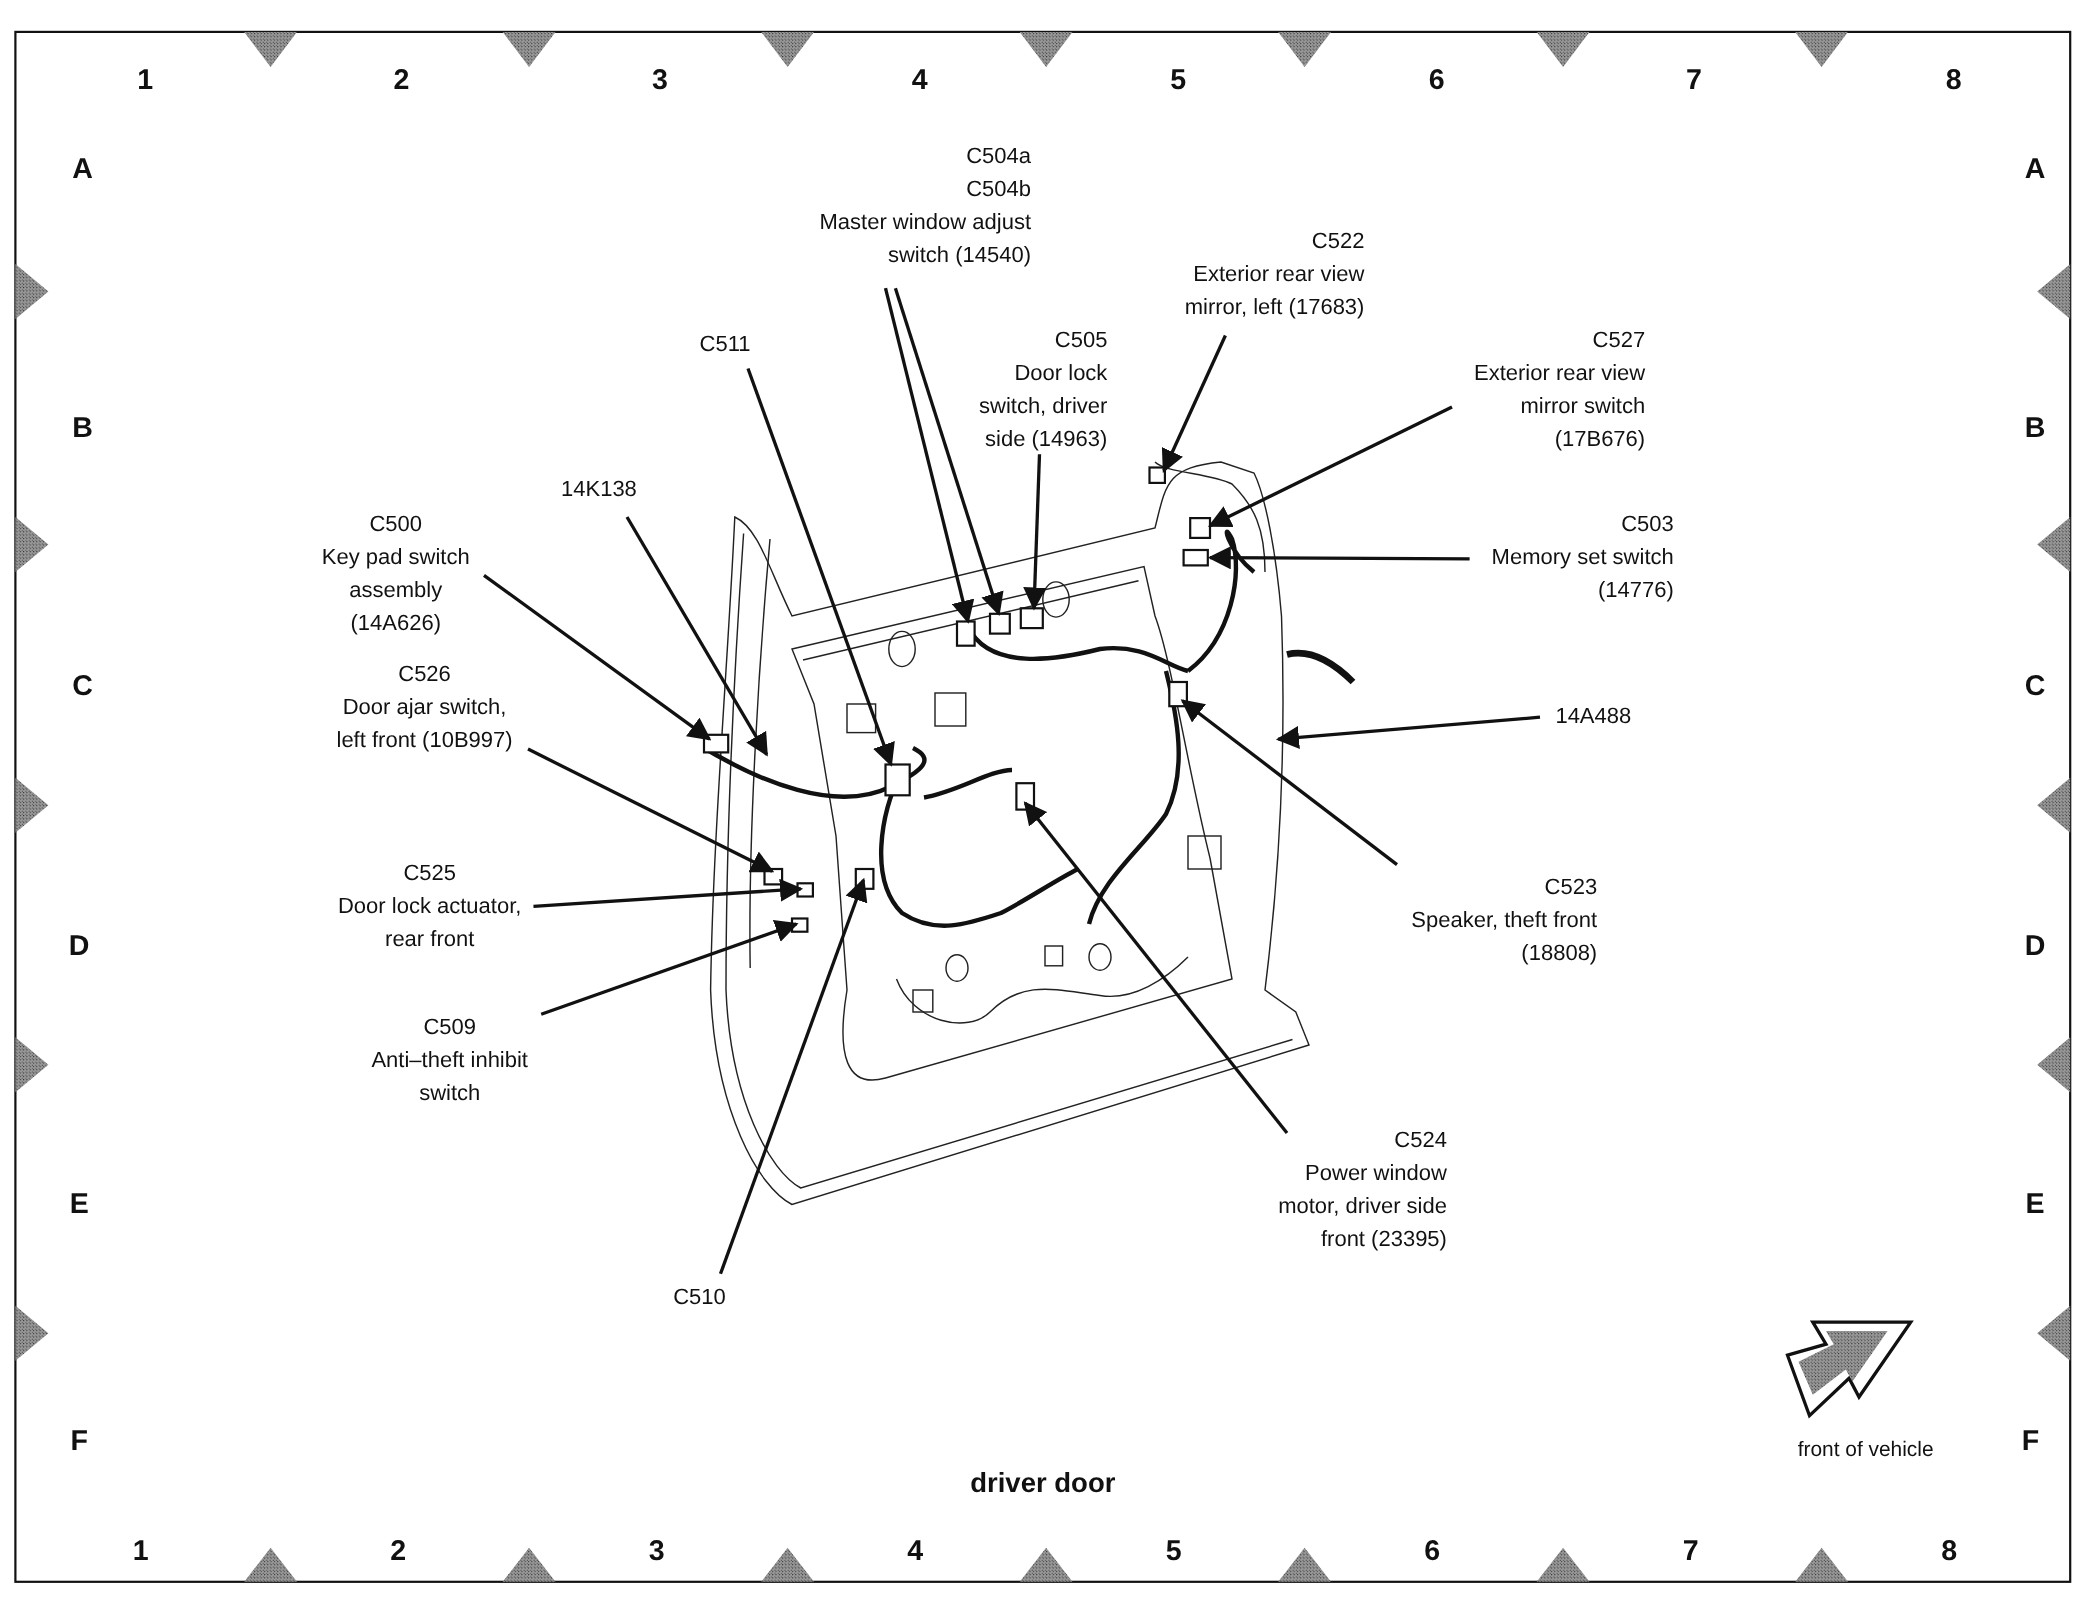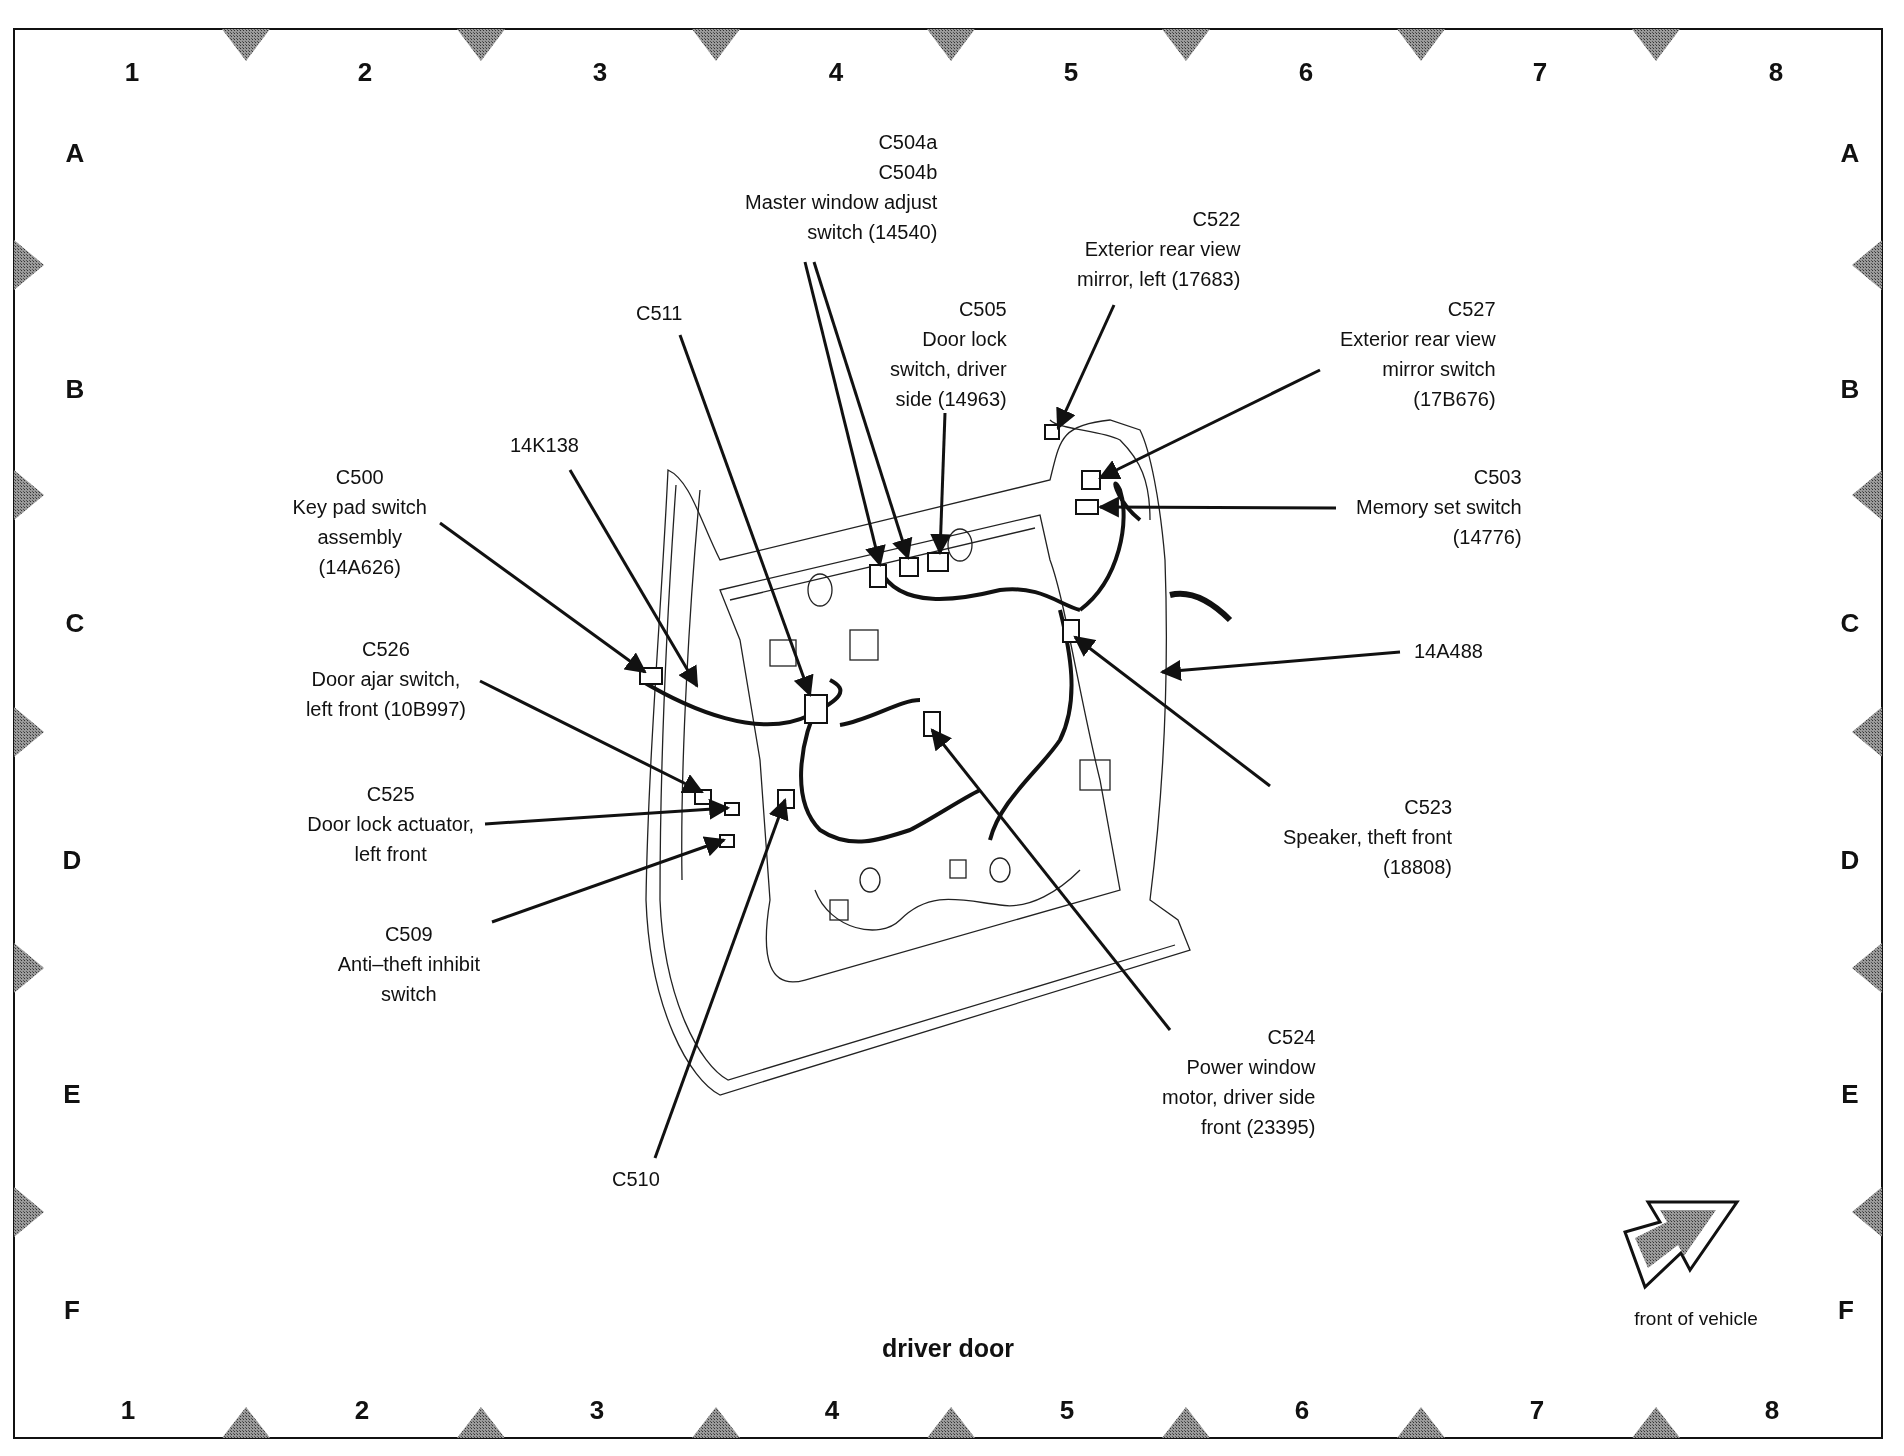--- a/index.html
+++ b/index.html
@@ -207,34 +207,34 @@
 </div>
 <div class="lbl r" style="right:1477px;top:462px">
   <div>C500</div>
   <div>Key pad switch</div>
   <div>assembly</div>
   <div>(14A626)</div>
 </div>
 <div class="lbl" style="left:1414px;top:636px">
   <div>14A488</div>
 </div>
-<div class="lbl r" style="right:1438px;top:634px">
+<div class="lbl r" style="right:1438px;top:598px">
   <div>C526</div>
   <div>Door ajar switch,</div>
   <div>left front (10B997)</div>
 </div>
 <div class="lbl" style="left:1283px;top:792px">
   <div>C523</div>
   <div>Speaker, theft front</div>
   <div>(18808)</div>
 </div>
 <div class="lbl r" style="right:1430px;top:779px">
   <div>C525</div>
   <div>Door lock actuator,</div>
-  <div>left front</div>
+  <div>rear front</div>
 </div>
 <div class="lbl r" style="right:1424px;top:919px">
   <div>C509</div>
   <div>Anti–theft inhibit</div>
   <div>switch</div>
 </div>
 <div class="lbl" style="left:1162px;top:1022px">
   <div>C524</div>
   <div>Power window</div>
   <div>motor, driver side</div>

